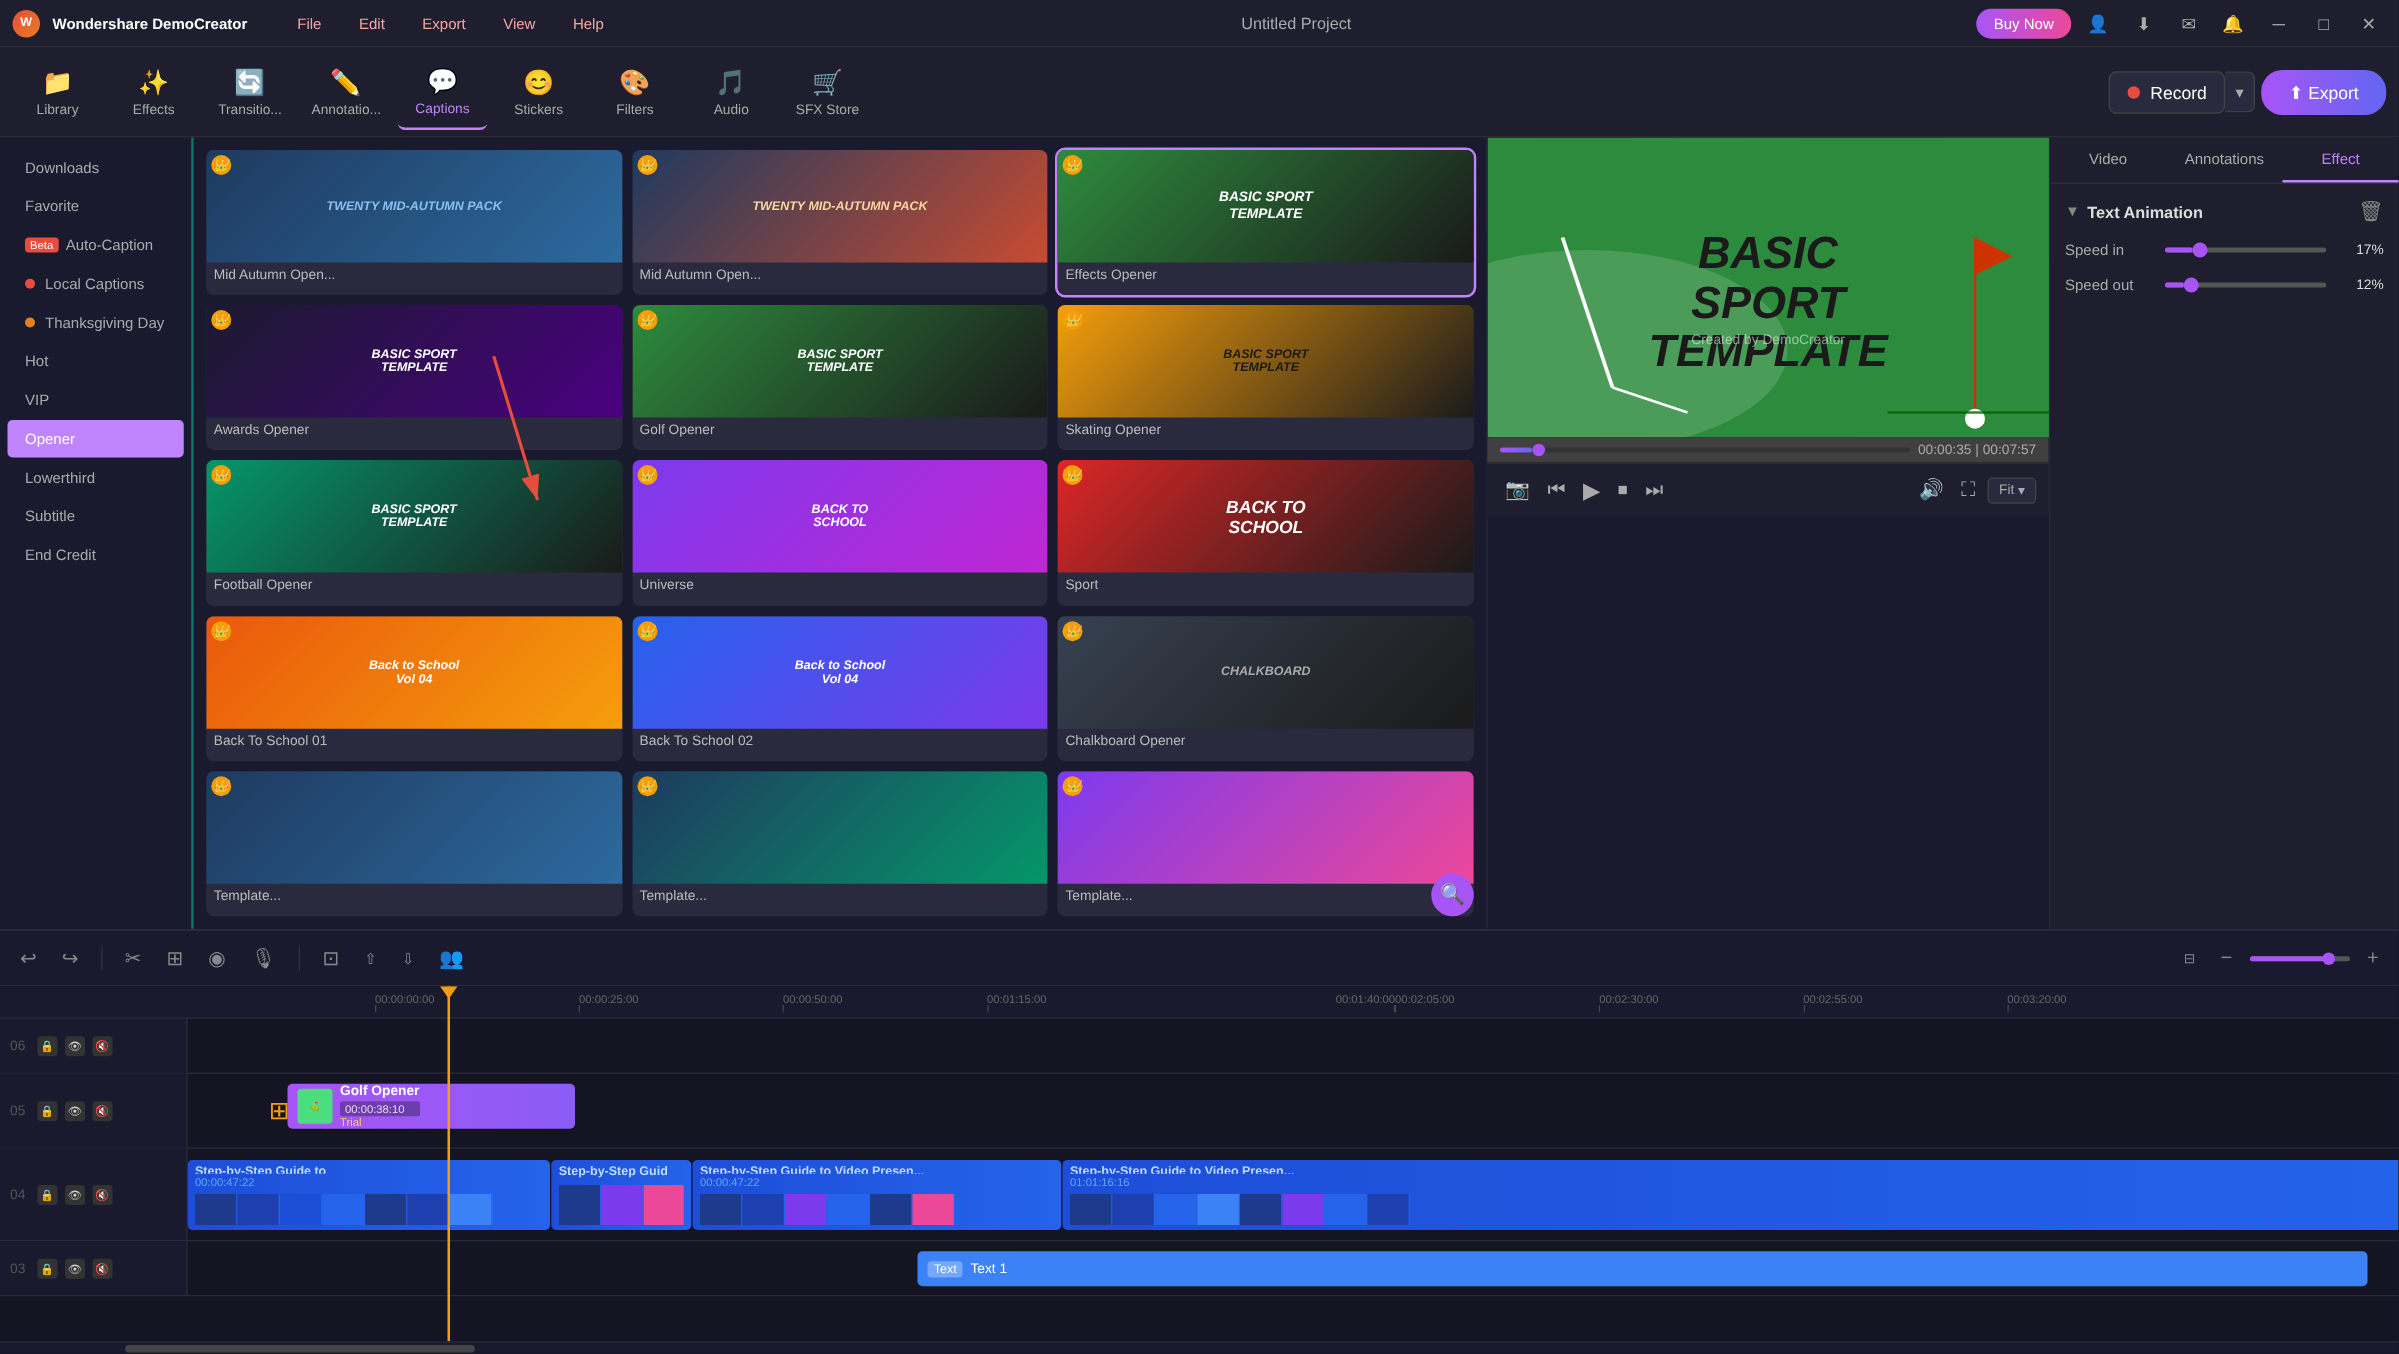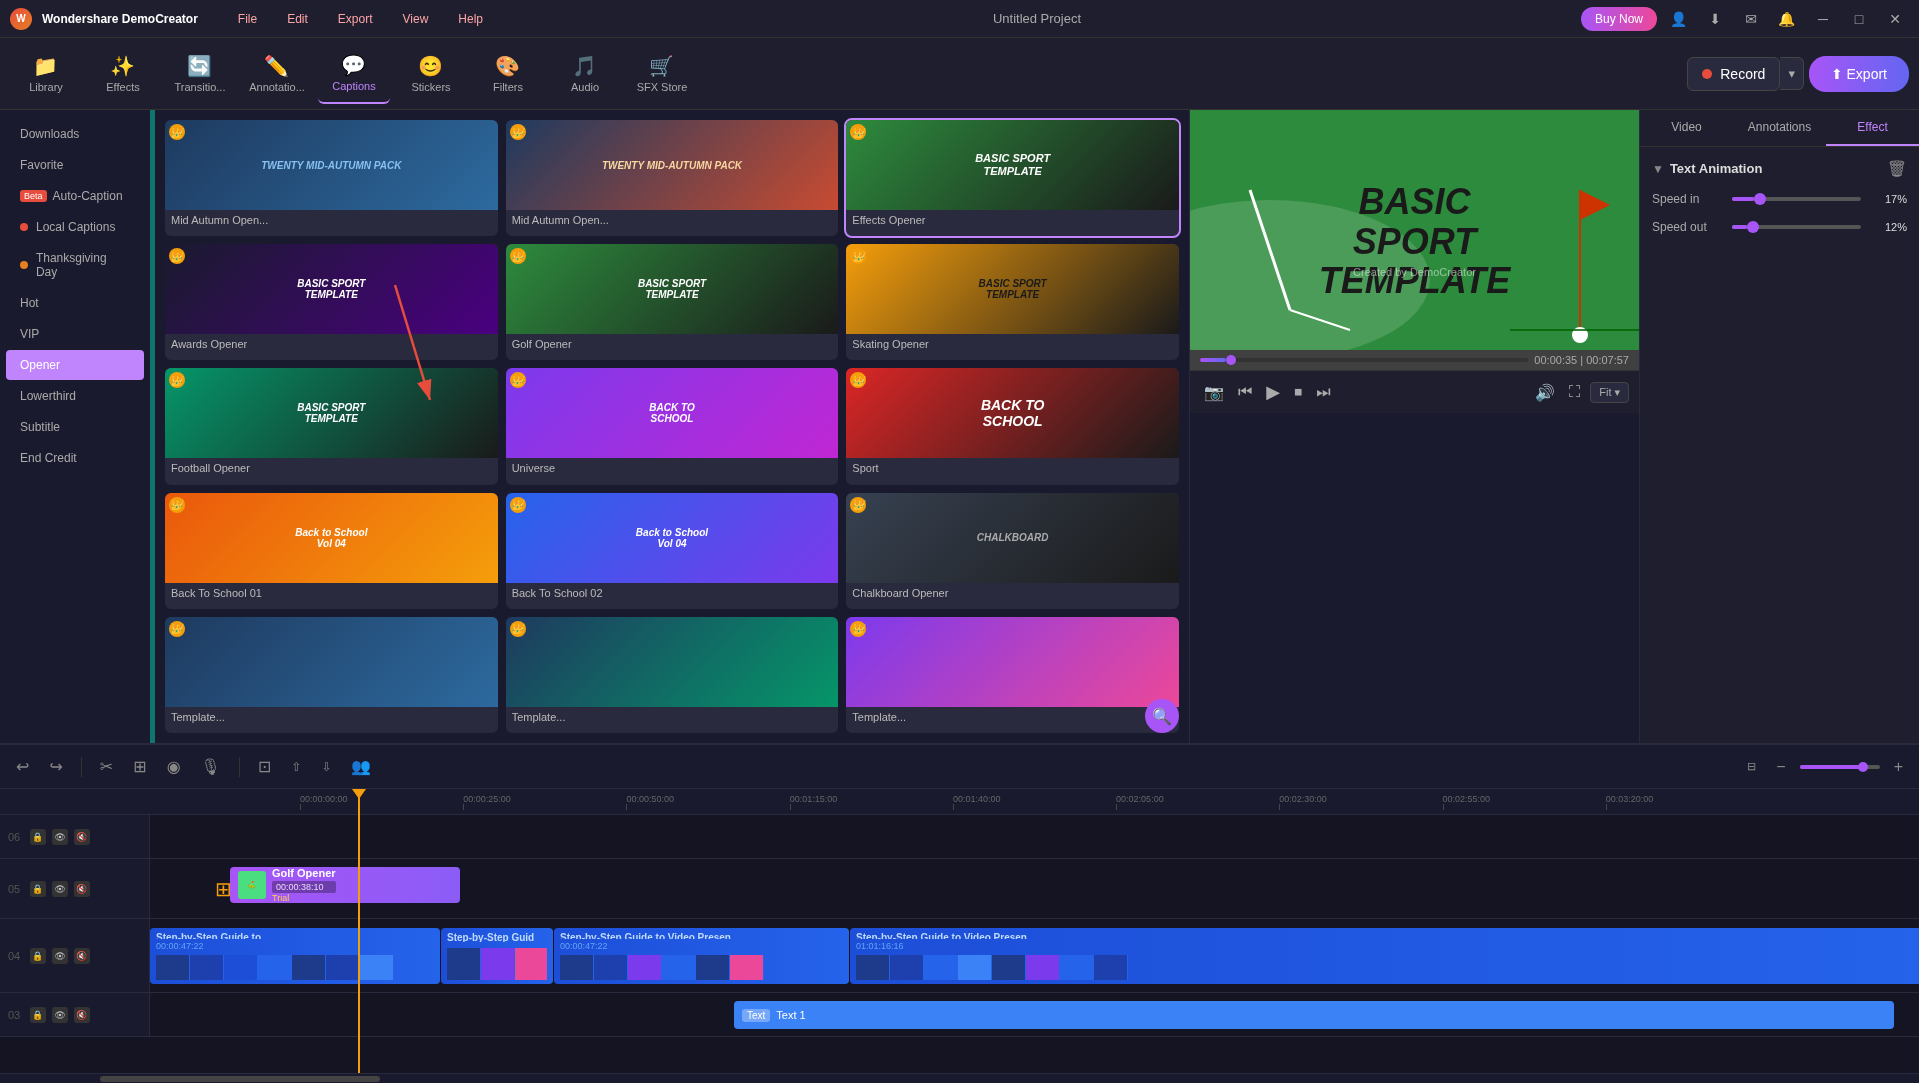--- a/index.html
+++ b/index.html
@@ -23,21 +23,21 @@
     .toolbar-spacer { flex: 1; }
     .record-btn { display: flex; align-items: center; gap: 8px; background: #2a2a3e; border: 1px solid #444; border-radius: 6px; padding: 8px 14px; cursor: pointer; color: #fff; font-size: 14px; }
     .record-btn .rec-dot { width: 10px; height: 10px; background: #e74c3c; border-radius: 50%; }
     .record-dropdown { background: #2a2a3e; border: 1px solid #444; border-left: none; border-radius: 0 6px 6px 0; padding: 8px 8px; cursor: pointer; color: #aaa; }
     .export-btn { background: linear-gradient(90deg, #a855f7, #6366f1); color: white; border: none; padding: 10px 22px; border-radius: 17px; font-size: 14px; cursor: pointer; display: flex; align-items: center; gap: 6px; }
 
     
     #main { display: flex; height: calc(1083px - 38px - 72px - 340px); }
 
     
-    #sidebar { width: 155px; background: #1a1a2e; border-right: 5px solid #0f766e; padding: 8px 0; overflow-y: auto; }
+    #sidebar { width: 155px; background: #1a1a2e; border-right: 2px solid #0f766e; padding: 8px 0; overflow-y: auto; }
     .sidebar-item { padding: 8px 14px; cursor: pointer; color: #aaa; font-size: 12px; border-radius: 4px; margin: 1px 6px; display: flex; align-items: center; gap: 6px; }
     .sidebar-item.active { background: #c084fc; color: white; }
     .sidebar-item .beta-badge { background: #e74c3c; color: white; font-size: 9px; padding: 1px 4px; border-radius: 3px; }
     .sidebar-dot { width: 8px; height: 8px; border-radius: 50%; background: #e74c3c; margin-right: 2px; }
 
     
     #content { flex: 1; background: #1a1a2e; overflow: hidden; position: relative; }
     #content-grid { display: grid; grid-template-columns: repeat(3, 1fr); gap: 8px; padding: 10px; overflow-y: auto; height: 100%; }
     .template-card { cursor: pointer; border-radius: 6px; overflow: hidden; background: #2a2a3e; }
     .template-label { font-size: 11px; color: #bbb; padding: 4px 6px; white-space: nowrap; overflow: hidden; text-overflow: ellipsis; }
@@ -502,21 +502,21 @@
             <div style="width:1px; height:6px; background:#444;"></div>
           </div>
           <div style="flex:1; display:flex; flex-direction:column; align-items:flex-start;">
             <span style="font-size:9px; color:#666;">00:00:50:00</span>
             <div style="width:1px; height:6px; background:#444;"></div>
           </div>
           <div style="flex:1; display:flex; flex-direction:column; align-items:flex-start;">
             <span style="font-size:9px; color:#666;">00:01:15:00</span>
             <div style="width:1px; height:6px; background:#444;"></div>
           </div>
-          <div style="flex:1; display:flex; flex-direction:column; align-items:flex-start;">
+          <div style="flex:1; display:flex; flex-direction:column; align-items:flex-end;">
             <span style="font-size:9px; color:#666;">00:01:40:00</span>
             <div style="width:1px; height:6px; background:#444;"></div>
           </div>
           <div style="flex:1; display:flex; flex-direction:column; align-items:flex-start;">
             <span style="font-size:9px; color:#666;">00:02:05:00</span>
             <div style="width:1px; height:6px; background:#444;"></div>
           </div>
           <div style="flex:1; display:flex; flex-direction:column; align-items:flex-start;">
             <span style="font-size:9px; color:#666;">00:02:30:00</span>
             <div style="width:1px; height:6px; background:#444;"></div>

